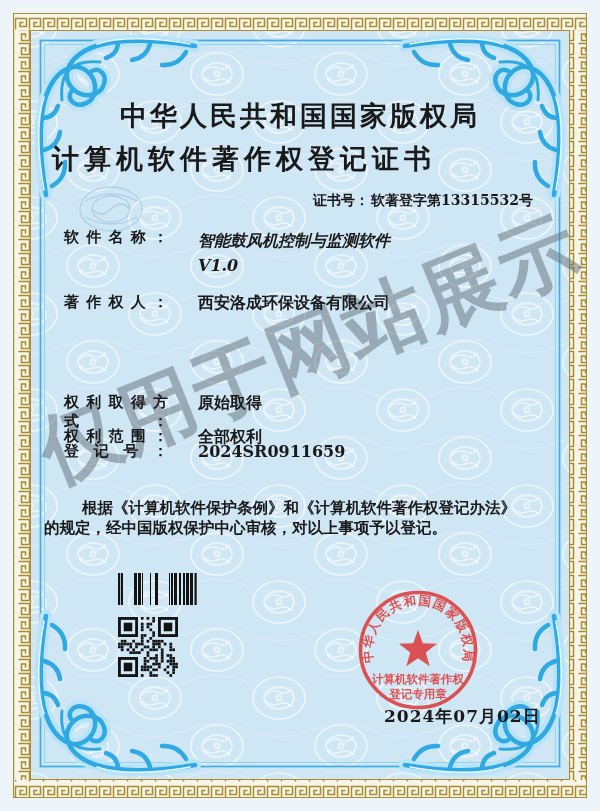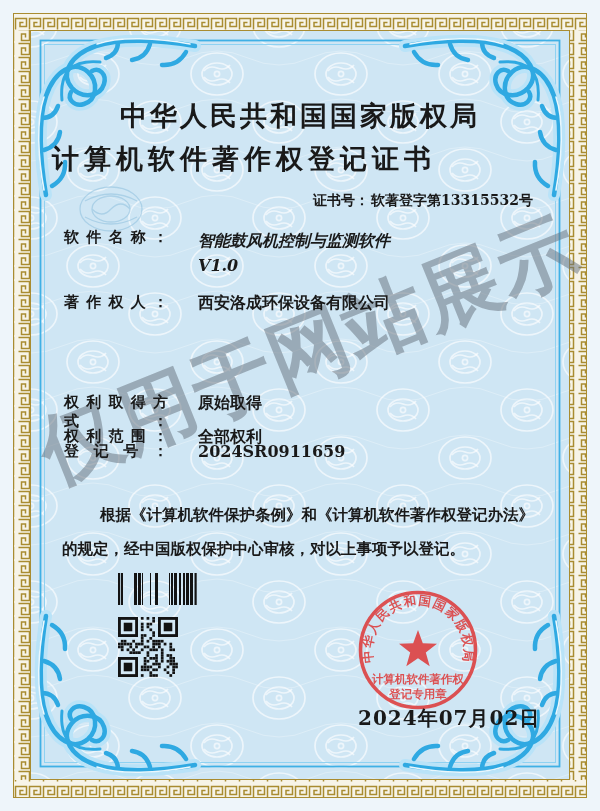--- a/index.html
+++ b/index.html
@@ -22,26 +22,26 @@
     font-size:27px;font-weight:700;letter-spacing:3px;}
   .title2{position:absolute;left:0;top:141px;width:488px;text-align:center;
     font-size:27px;font-weight:700;letter-spacing:5px;}
   .certno{position:absolute;right:67px;top:192px;font-size:14px;font-weight:700;}
   .certno .lbl{margin-right:2px;}
   .row{position:absolute;left:64px;display:flex;font-weight:700;font-size:16px;}
   .row .lbl{display:inline-block;width:104px;font-size:15px;text-align:justify;
     text-align-last:justify;margin-right:30px;flex:none;}
   .row .val{white-space:nowrap;}
   .valblock{display:flex;flex-direction:column;line-height:25px;font-style:italic;}
-  .statement{position:absolute;left:62px;top:498px;width:480px;
-    font-size:15.5px;font-weight:700;line-height:34px;text-indent:38px;}
+  .statement{position:absolute;left:44px;top:498px;width:480px;
+    font-size:15.5px;font-weight:700;line-height:20px;text-indent:38px;}
   .barcode{position:absolute;left:118px;top:573px;}
   .qrcode{position:absolute;left:118px;top:617px;}
   .seal{position:absolute;left:355px;top:587px;z-index:3;mix-blend-mode:multiply;}
-  .dateline{position:absolute;left:358px;top:705px;font-size:20px;font-weight:700;
+  .dateline{position:absolute;left:384px;top:705px;font-size:17px;font-weight:700;
     letter-spacing:1px;z-index:4;}
 </style>
 </head>
 <body>
 
 <div class="page">
 
   <svg class="bg" width="600" height="811" viewBox="0 0 600 811">
     <defs>
       <g id="embG" fill="none" stroke="rgba(255,255,255,0.62)" stroke-width="1.7">

